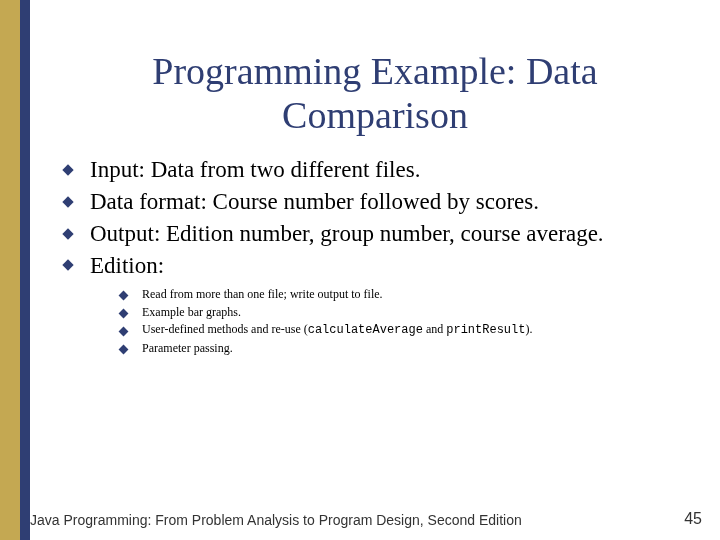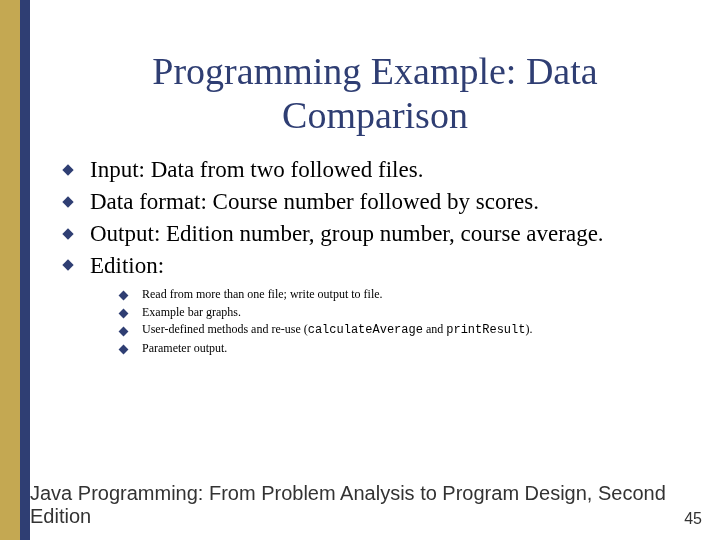--- a/index.html
+++ b/index.html
@@ -77,51 +77,51 @@
     width: 7px; height: 7px;
     background: #2f3e73;
     transform: rotate(45deg);
   }
   .mono { font-family: "Courier New", Courier, monospace; }
   .footer {
     position: absolute;
     left: 30px; bottom: 12px;
     width: 680px;
     font-family: Arial, Helvetica, sans-serif;
-    font-size: 20px;
+    font-size: 14px;
     color: #333;
   }
   .pagenum {
     position: absolute;
     right: 18px; bottom: 12px;
     font-family: Arial, Helvetica, sans-serif;
     font-size: 16px;
     color: #333;
   }
 </style>
 </head>
 <body>
 
 <div class="left-bar"></div>
 <div class="left-bar-inner"></div>
 
 <div class="content">
   <h1 class="title">Programming Example: Data Comparison</h1>
 
   <ul class="main">
-    <li><span>Input: Data from two followed files.</span></li>
+    <li><span>Input: Data from two different files.</span></li>
     <li><span>Data format: Course number followed by scores.</span></li>
     <li><span>Output: Edition number, group number, course average.</span></li>
     <li><span>Edition:</span>
       <ul class="sub">
         <li><span>Read from more than one file; write output to file.</span></li>
         <li><span>Example bar graphs.</span></li>
         <li>
           <span>User-defined methods and re-use (</span><span class="mono">calculateAverage</span><span> and </span><span class="mono">printResult</span><span>).</span>
         </li>
-        <li><span>Parameter output.</span></li>
+        <li><span>Parameter passing.</span></li>
       </ul>
     </li>
   </ul>
 </div>
 
 <div class="footer">Java Programming: From Problem Analysis to Program Design, Second Edition</div>
 <div class="pagenum">45</div>
 
 </body></html>

